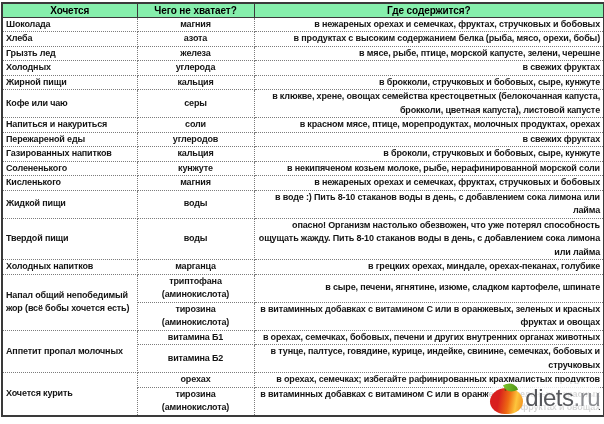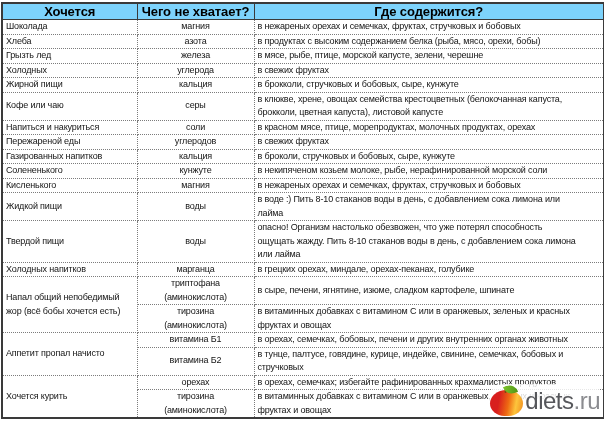--- a/index.html
+++ b/index.html
@@ -15,42 +15,43 @@
     border-collapse: collapse;
     table-layout: fixed;
     width: 602px;
     border: 2px solid #3a3a3a;
   }
   col.w1 { width: 135px; }
   col.w2 { width: 117px; }
   col.w3 { width: 350px; }
 
   th {
-    background: #7dd3fc;
+    background: #86efac;
     border: 1px solid #3a3a3a;
-    font-size: 13px;
+    font-size: 10px;
     font-weight: bold;
     height: 14px;
     text-align: center;
     letter-spacing: -0.1px;
     color: #000;
   }
   td {
     border: 1px dotted #7c7c7c;
     font-size: 9px;
     line-height: 13.5px;
     vertical-align: middle;
     letter-spacing: -0.15px;
     padding: 0 3px;
     white-space: pre-line;
     overflow: hidden;
+    font-weight: bold;
   }
   td.c1 { text-align: left; }
   td.c2 { text-align: center; }
-  td.c3 { text-align: left; }
+  td.c3 { text-align: right; }
 
   
   .logo {
     position: absolute;
     right: 0px;
     bottom: 2px;
     display: flex;
     align-items: center;
     gap: 2px;
     background: rgba(255,255,255,0.82);
@@ -183,21 +184,21 @@
 (аминокислота)</td>
           <td class="c3">в сыре, печени, ягнятине, изюме, сладком картофеле, шпинате</td>
         </tr>
         <tr>
           <td class="c2">тирозина
 (аминокислота)</td>
           <td class="c3">в витаминных добавках с витамином С или в оранжевых, зеленых и красных
 фруктах и овощах</td>
         </tr>
         <tr>
-          <td class="c1" rowspan="2">Аппетит пропал начисто</td>
+          <td class="c1" rowspan="2">Аппетит пропал молочных</td>
           <td class="c2">витамина Б1</td>
           <td class="c3">в орехах, семечках, бобовых, печени и других внутренних органах животных</td>
         </tr>
         <tr>
           <td class="c2">витамина Б2</td>
           <td class="c3">в тунце, палтусе, говядине, курице, индейке, свинине, семечках, бобовых и
 стручковых</td>
         </tr>
         <tr>
           <td class="c1" rowspan="2">Хочется курить</td>

